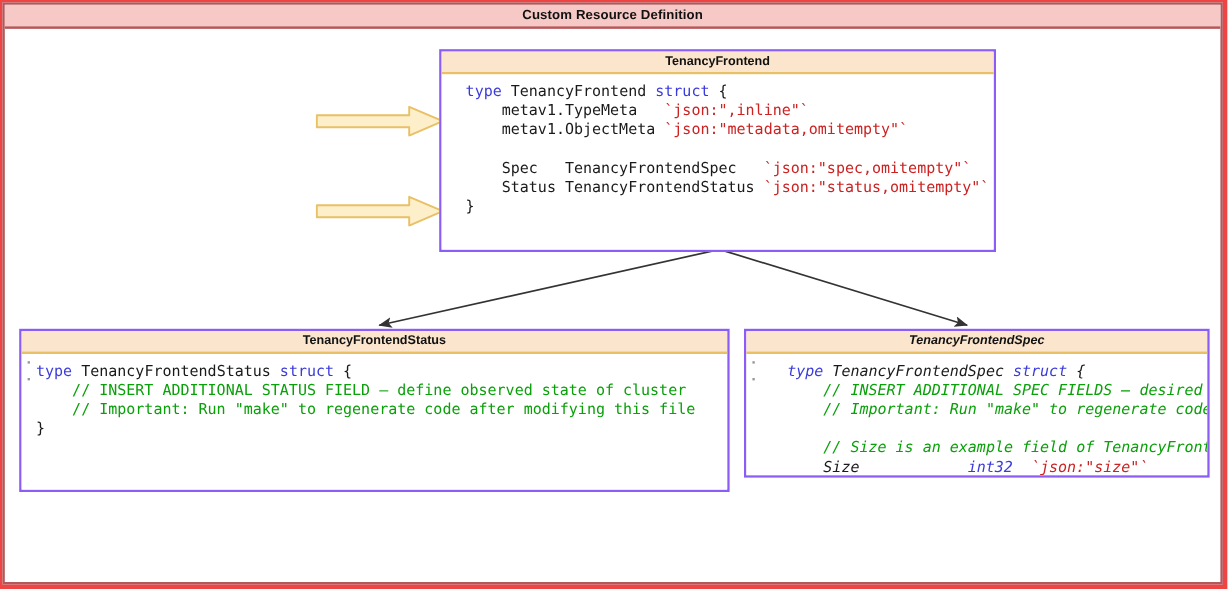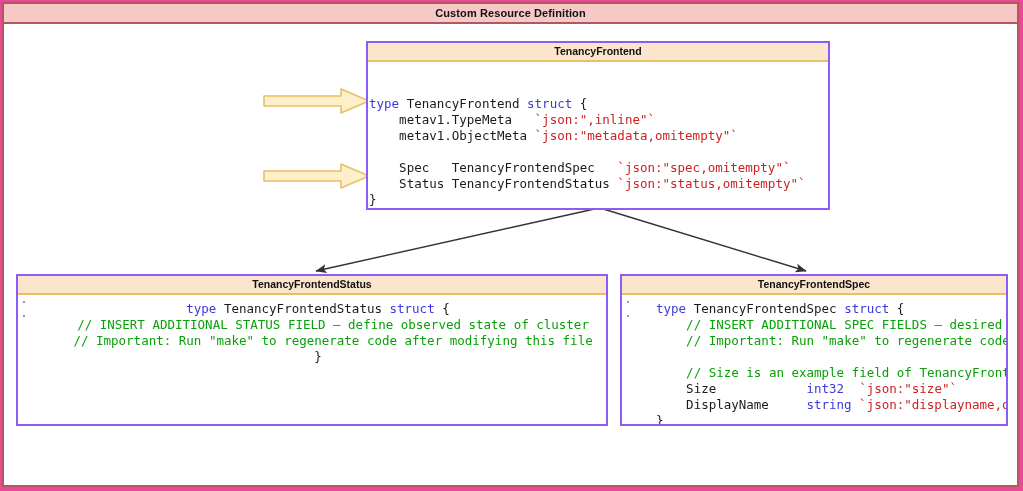--- a/index.html
+++ b/index.html
@@ -10,21 +10,21 @@
   }
   body {
     font-family: "Liberation Sans", sans-serif;
     -webkit-font-smoothing: antialiased;
   }
 
   #canvas {
     position: relative;
     width: 1023px;
     height: 491px;
-    background: #ec4899;
+    background: #ef4444;
     overflow: hidden;
   }
 
   
   .crd-frame {
     position: absolute;
     left: 2px;
     top: 2px;
     width: 1017px;
     height: 485px;
@@ -112,27 +112,27 @@
     height: 2px;
     background: #9a9a9a;
     margin: 0 0 12px 2px;
   }
 
   
   #box-frontend {
     left: 366px; top: 41px; width: 464px; height: 169px;
   }
   #box-status {
-    left: 16px; top: 274px; width: 592px; height: 152px; text-align: center;
+    left: 16px; top: 274px; width: 592px; height: 136px;
   }
   #box-spec {
-    left: 620px; top: 274px; width: 388px; height: 152px;
-  }
-
-  #code-frontend { padding-left: 1px; margin-top: 28px; }
+    left: 620px; top: 274px; width: 388px; height: 124px; font-style: italic;
+  }
+
+  #code-frontend { padding-left: 20px; }
   #code-status   { padding-left: 12px; }
   #code-spec     { padding-left: 34px; }
 
   
   .block-arrow {
     position: absolute;
     width: 108px;
     height: 26px;
   }
   #arrow-meta   { left: 263px; top: 88px; }

